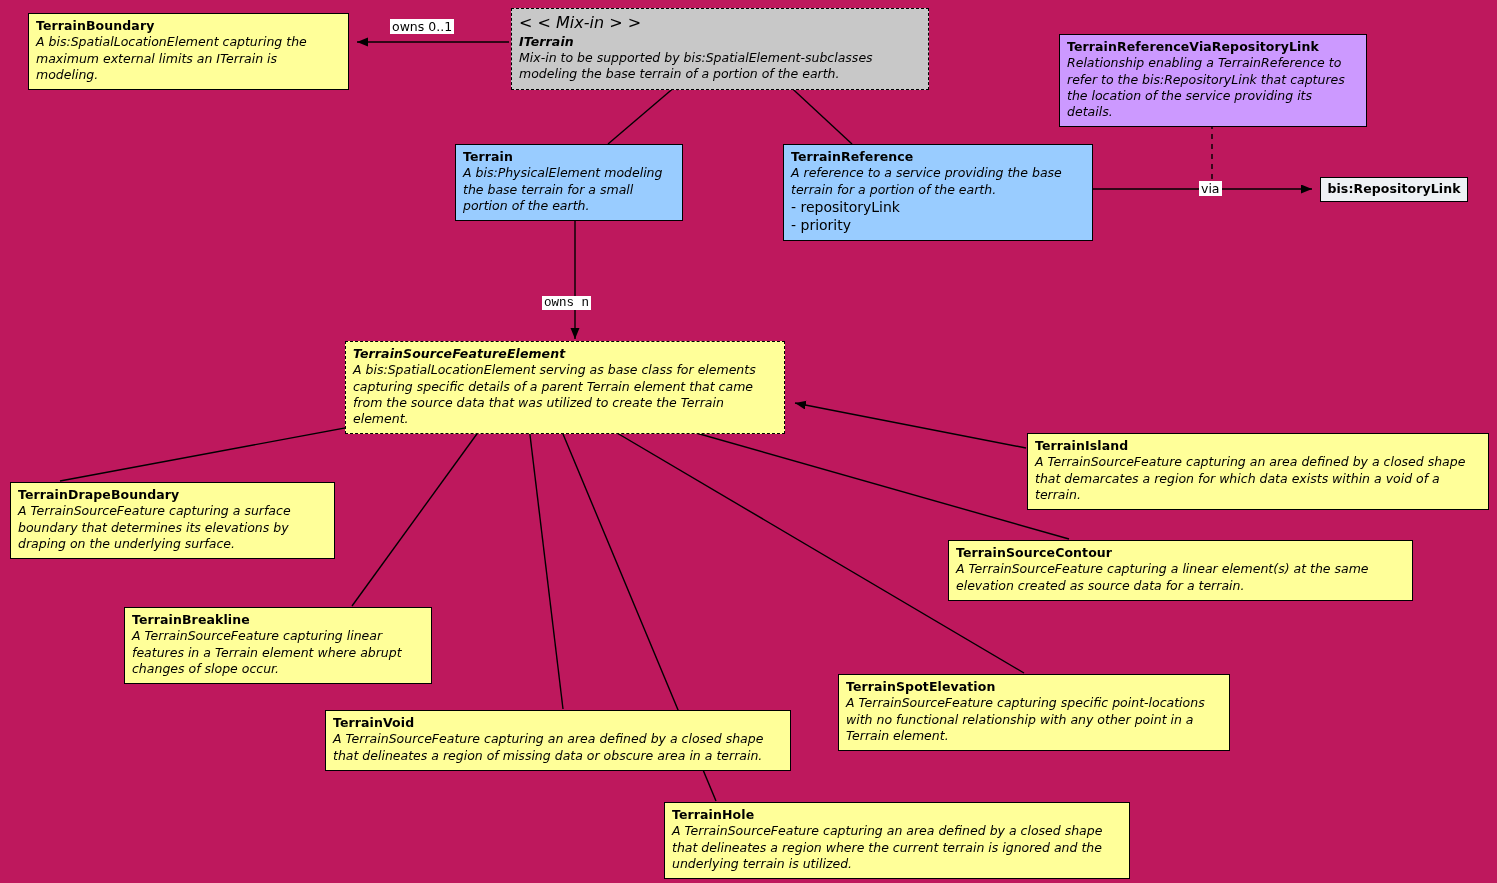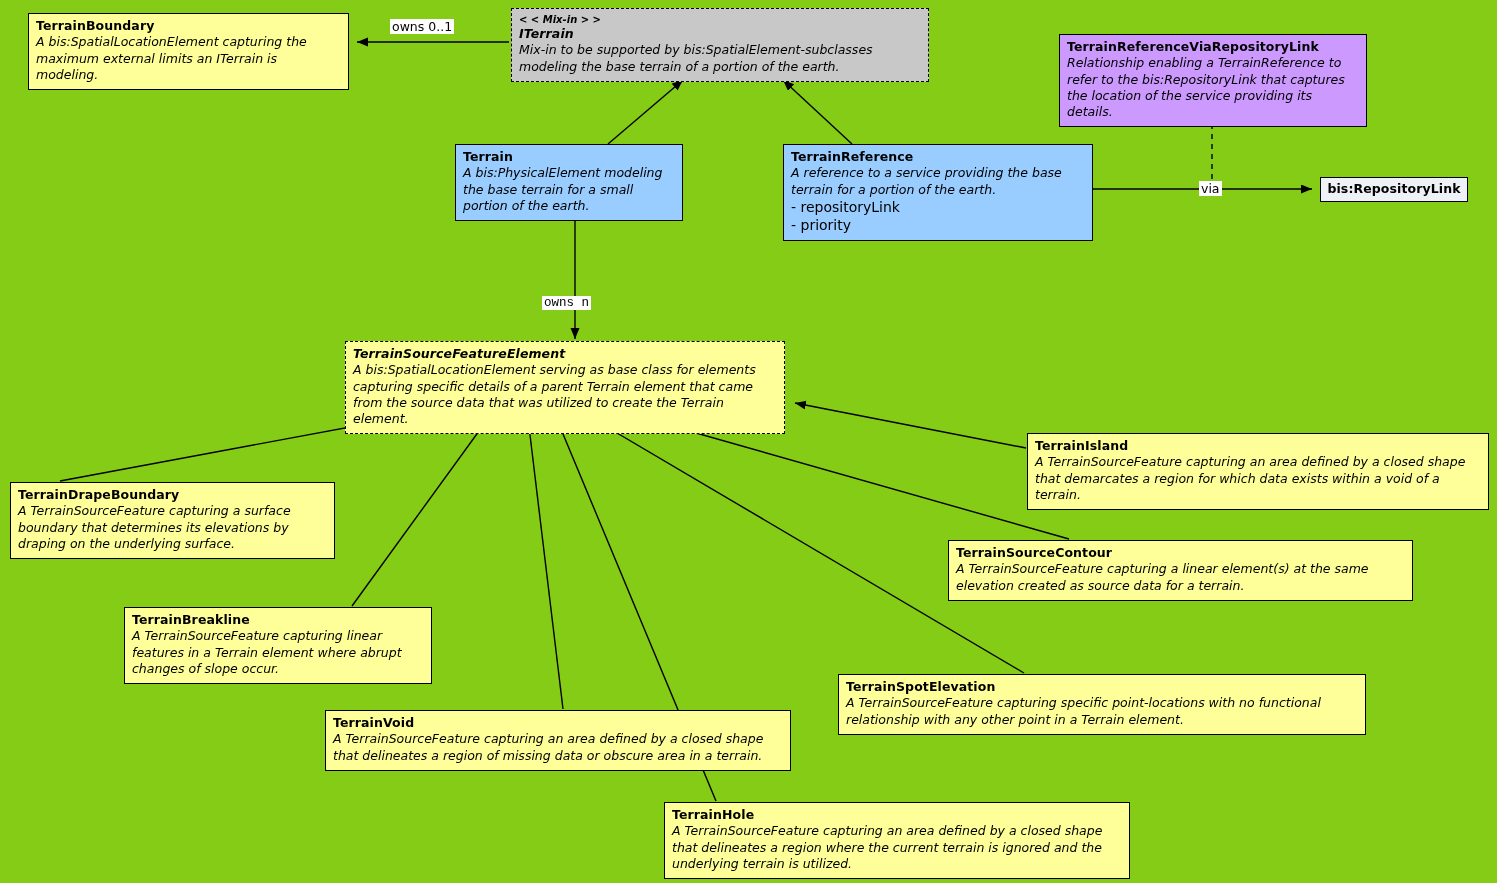--- a/index.html
+++ b/index.html
@@ -4,21 +4,21 @@
 <style>
   html, body {
     margin: 0;
     padding: 0;
     background: #ffffff;
   }
   #canvas {
     position: relative;
     width: 1497px;
     height: 883px;
-    background: #84cc16;
+    background: #be185d;
     font-family: "DejaVu Sans", "Liberation Sans", sans-serif;
     overflow: hidden;
   }
   svg.edges {
     position: absolute;
     left: 0;
     top: 0;
     width: 1497px;
     height: 883px;
     pointer-events: none;
@@ -33,23 +33,22 @@
   }
   .node .title {
     font-weight: bold;
     font-size: 12.5px;
     color: #000000;
     white-space: nowrap;
     letter-spacing: 0.1px;
   }
   .node .stereotype {
     font-style: italic;
-    font-size: 10px;
-    color: #000000;
-    font-weight: bold;
+    font-size: 16px;
+    color: #000000;
   }
   .node .title.italic {
     font-style: italic;
   }
   .node .desc {
     font-style: italic;
     font-size: 12.5px;
     color: #000000;
   }
   .node .attrs {
@@ -190,21 +189,21 @@
   <div class="node fill-yellow" style="left:948px; top:540px; width:465px;">
     <div class="title">TerrainSourceContour</div>
     <div class="desc">A TerrainSourceFeature capturing a linear element(s) at the same elevation created as source data for a terrain.</div>
   </div>
 
   <div class="node fill-yellow" style="left:124px; top:607px; width:308px;">
     <div class="title">TerrainBreakline</div>
     <div class="desc">A TerrainSourceFeature capturing linear features in a Terrain element where abrupt changes of slope occur.</div>
   </div>
 
-  <div class="node fill-yellow" style="left:838px; top:674px; width:528px;">
+  <div class="node fill-yellow" style="left:838px; top:674px; width:392px;">
     <div class="title">TerrainSpotElevation</div>
     <div class="desc">A TerrainSourceFeature capturing specific point-locations with no functional relationship with any other point in a Terrain element.</div>
   </div>
 
   <div class="node fill-yellow" style="left:325px; top:710px; width:466px;">
     <div class="title">TerrainVoid</div>
     <div class="desc">A TerrainSourceFeature capturing an area defined by a closed shape that delineates a region of missing data or obscure area in a terrain.</div>
   </div>
 
   <div class="node fill-yellow" style="left:664px; top:802px; width:466px;">

